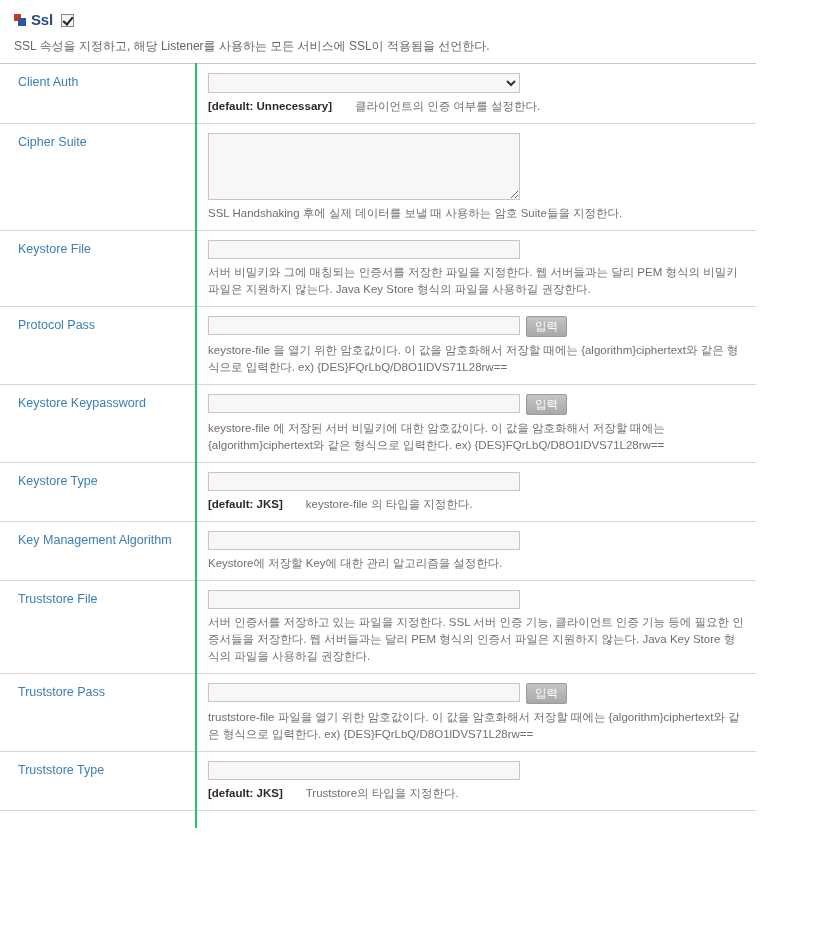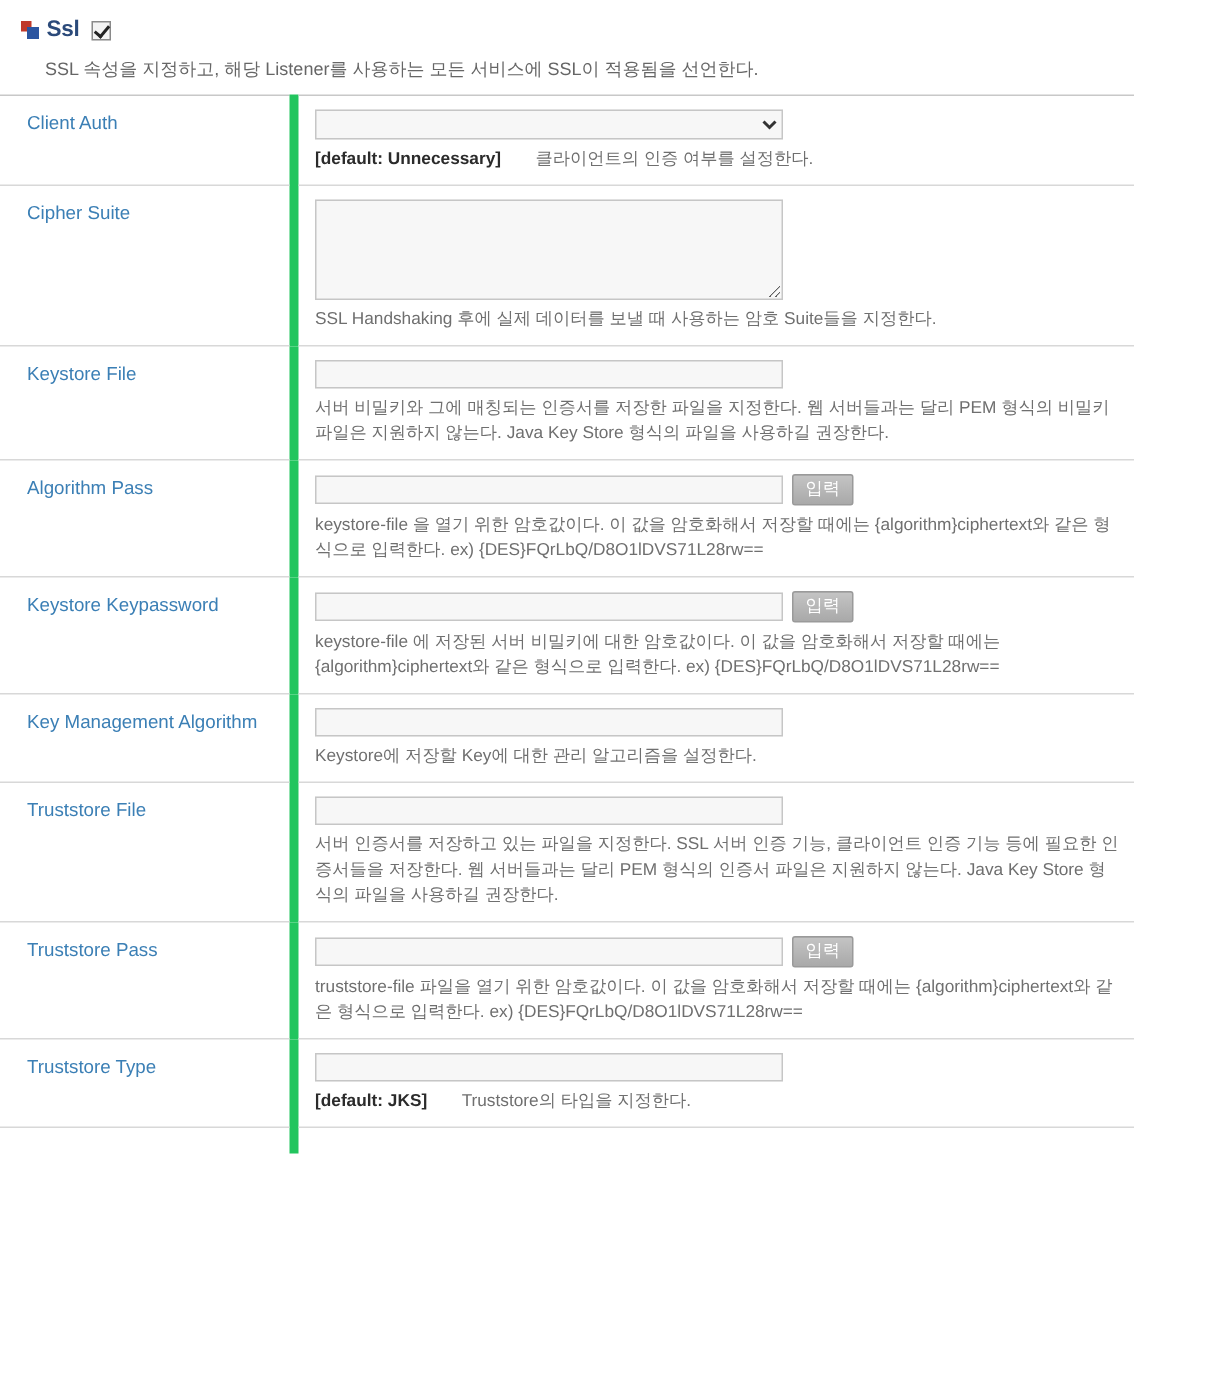--- a/index.html
+++ b/index.html
@@ -82,40 +82,39 @@
     border: solid #222;
     border-width: 0 2px 2px 0;
     transform: rotate(40deg);
   }
   .panel-desc {
     margin-top: 8px;
     font-size: 12px;
     color: #666666;
     line-height: 16px;
     padding-bottom: 9px;
-    margin-left: 16px;
   }
 
   
   table.form {
     width: 100%;
     border-collapse: collapse;
     table-layout: fixed;
   }
   table.form tr {
     border-top: 1px solid #d8d8d8;
   }
   table.form tr:first-child {
     border-top: 1px solid #c8c8c8;
   }
   table.form td.label-cell {
     width: 196px;
     vertical-align: top;
     padding: 11px 8px 4px 18px;
-    border-right: 6px solid #22c55e;
+    border-right: 2px solid #22c55e;
     box-sizing: border-box;
   }
   .field-label {
     color: #3b7fb5;
     font-size: 12.5px;
     line-height: 15px;
     font-family: "Liberation Sans", sans-serif;
   }
   table.form td.value-cell {
     vertical-align: top;
@@ -160,21 +159,21 @@
     background: #f7f7f7;
     font-family: "Liberation Sans", sans-serif;
     font-size: 12px;
     color: #333;
     padding: 3px 4px;
     resize: both;
     display: block;
   }
   .inline-row {
     display: flex;
-    align-items: center;
+    align-items: flex-start;
     gap: 6px;
   }
   .small-btn {
     height: 21px;
     min-width: 38px;
     box-sizing: border-box;
     padding: 0 8px;
     background: linear-gradient(#c4c4c4, #a9a9a9);
     border: 1px solid #9a9a9a;
     border-radius: 2px;
@@ -234,21 +233,21 @@
           </td>
         </tr>
         <tr>
           <td class="label-cell">
             <div class="field-label">Keystore File</div>
           </td>
           <td class="value-cell"><input type="text" class="txt-input" style=""><div class="help"><span>서버 비밀키와 그에 매칭되는 인증서를 저장한 파일을 지정한다. 웹 서버들과는 달리 PEM 형식의 비밀키 파일은 지원하지 않는다. Java Key Store 형식의 파일을 사용하길 권장한다.</span></div></td>
         </tr>
         <tr>
           <td class="label-cell">
-            <div class="field-label">Algorithm Pass</div>
+            <div class="field-label">Protocol Pass</div>
           </td>
           <td class="value-cell">
             <div class="inline-row">
               <input type="text" class="txt-input with-btn" style="">
               <button class="small-btn">입력</button>
             </div>
             <div class="help"><span>keystore-file 을 열기 위한 암호값이다. 이 값을 암호화해서 저장할 때에는 {algorithm}ciphertext와 같은 형식으로 입력한다. ex) {DES}FQrLbQ/D8O1lDVS71L28rw==</span></div>
           </td>
         </tr>
         <tr>
@@ -258,20 +257,26 @@
           <td class="value-cell">
             <div class="inline-row">
               <input type="text" class="txt-input with-btn" style="">
               <button class="small-btn">입력</button>
             </div>
             <div class="help"><span>keystore-file 에 저장된 서버 비밀키에 대한 암호값이다. 이 값을 암호화해서 저장할 때에는 {algorithm}ciphertext와 같은 형식으로 입력한다. ex) {DES}FQrLbQ/D8O1lDVS71L28rw==</span></div>
           </td>
         </tr>
         <tr>
           <td class="label-cell">
+            <div class="field-label">Keystore Type</div>
+          </td>
+          <td class="value-cell"><input type="text" class="txt-input" style=""><div class="help"><span class="default-tag">[default: JKS]</span><span>keystore-file 의 타입을 지정한다.</span></div></td>
+        </tr>
+        <tr>
+          <td class="label-cell">
             <div class="field-label">Key Management Algorithm</div>
           </td>
           <td class="value-cell"><input type="text" class="txt-input" style=""><div class="help"><span>Keystore에 저장할 Key에 대한 관리 알고리즘을 설정한다.</span></div></td>
         </tr>
         <tr>
           <td class="label-cell">
             <div class="field-label">Truststore File</div>
           </td>
           <td class="value-cell"><input type="text" class="txt-input" style=""><div class="help"><span>서버 인증서를 저장하고 있는 파일을 지정한다. SSL 서버 인증 기능, 클라이언트 인증 기능 등에 필요한 인증서들을 저장한다. 웹 서버들과는 달리 PEM 형식의 인증서 파일은 지원하지 않는다. Java Key Store 형식의 파일을 사용하길 권장한다.</span></div></td>
         </tr>

